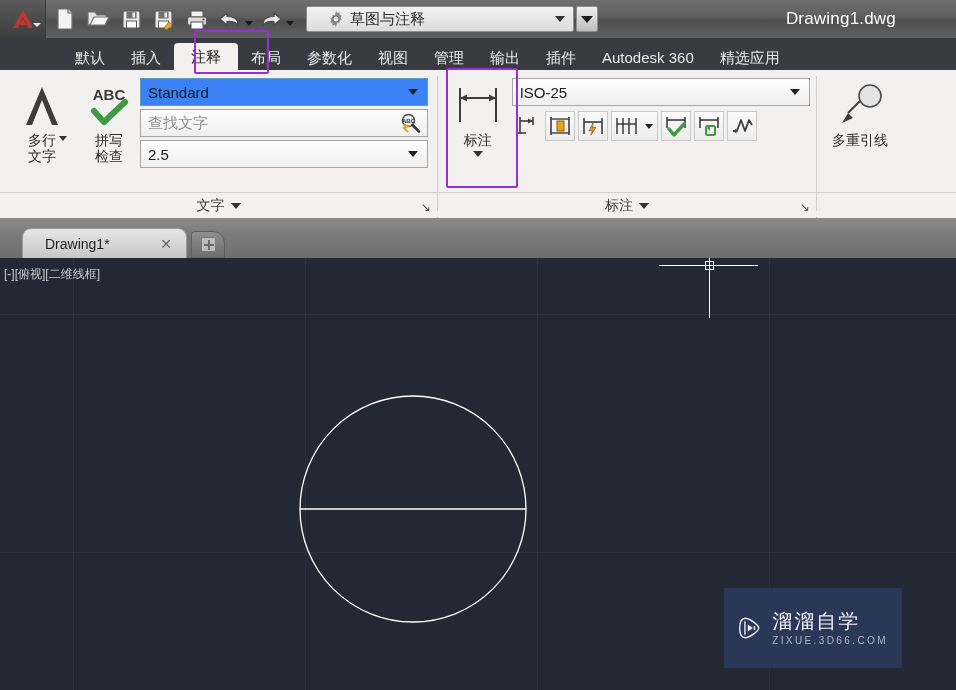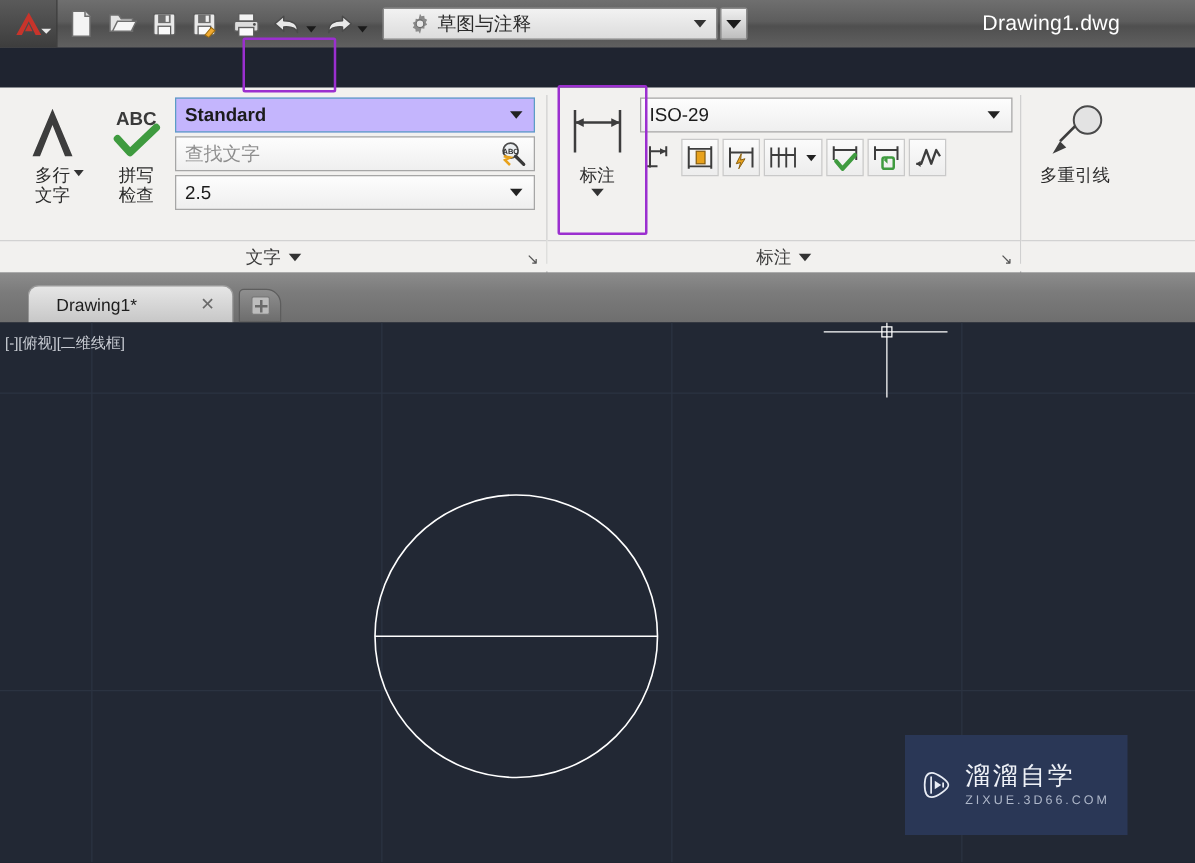--- a/index.html
+++ b/index.html
@@ -122,21 +122,21 @@
     border-top: 6px solid #333;
   }
 
   
   .stack { display: flex; flex-direction: column; gap: 3px; padding-top: 4px; }
   .combo {
     height: 28px; display: flex; align-items: center;
     border: 1px solid #a6a6a6; background: linear-gradient(180deg,#fdfdfd,#efefef);
     padding-left: 7px; font-size: 15px; color: #1b1b1b;
   }
-  .combo.sel { background: #c4b5fd; border-color: #5c9dc4; font-weight: bold; }
+  .combo.sel { background: #3b82f6; border-color: #5c9dc4; }
   .combo .ctext { flex: 1; white-space: nowrap; overflow: hidden; }
   .combo .ccaret { width: 0; height: 0; margin-right: 9px;
     border-left: 5px solid transparent; border-right: 5px solid transparent;
     border-top: 6px solid #222; }
   .combo.ph .ctext { color: #8e8e8e; }
 
   
   .iconrow { display: flex; align-items: flex-start; gap: 3px; padding-top: 2px; }
   .ibtn {
     width: 30px; height: 30px; border: 1px solid #c9c9c9;
@@ -286,20 +286,33 @@
       <span class="ws-label">草图与注释</span>
       <span class="ws-caret"></span>
     </div>
     <div class="ws-extra">
       <i></i>
     </div>
 
     <div class="doc-title">Drawing1.dwg</div>
   </div>
 
+  <div class="tabbar">
+    <div class="tab">默认</div>
+    <div class="tab">插入</div>
+    <div class="tab active">注释</div>
+    <div class="tab">布局</div>
+    <div class="tab">参数化</div>
+    <div class="tab">视图</div>
+    <div class="tab">管理</div>
+    <div class="tab">输出</div>
+    <div class="tab">插件</div>
+    <div class="tab">Autodesk 360</div>
+    <div class="tab">精选应用</div>
+  </div>
   <div class="tab-highlight"></div>
 
   <div class="ribbon">
 
     <div class="panel" style="width:437px">
       <div class="panel-body">
         <div class="bigbtn">
           <span class="glyph">
             <svg width="48" height="48" viewBox="0 0 48 48">
               <path d="M24 5 L40 43 L34 43 L24 18 L14 43 L8 43 Z" fill="#3d3d3d"></path>
@@ -367,21 +380,21 @@
               <path d="M8 14 L15 10.5 L15 17.5 Z" fill="#3d3d3d"></path>
               <path d="M44 14 L37 10.5 L37 17.5 Z" fill="#3d3d3d"></path>
             </svg>
           </span>
           <span class="lbl">标注</span>
           <span class="sub-caret"></span>
         </div>
 
         <div class="stack" style="width:300px">
           <div class="combo">
-            <span class="ctext">ISO-29</span>
+            <span class="ctext">ISO-25</span>
             <span class="ccaret"></span>
           </div>
 
           <div class="iconrow">
             <div class="ibtn nb">
               <svg width="24" height="24" viewBox="0 0 24 24">
                 <line x1="5" y1="3" x2="5" y2="20" stroke="#3d3d3d" stroke-width="1.6"></line>
                 <line x1="1" y1="19" x2="11" y2="19" stroke="#3d3d3d" stroke-width="1.6"></line>
                 <line x1="5" y1="7" x2="18" y2="7" stroke="#3d3d3d" stroke-width="1.6"></line>
                 <path d="M18 7 L13 4.5 L13 9.5 Z" fill="#3d3d3d"></path>

